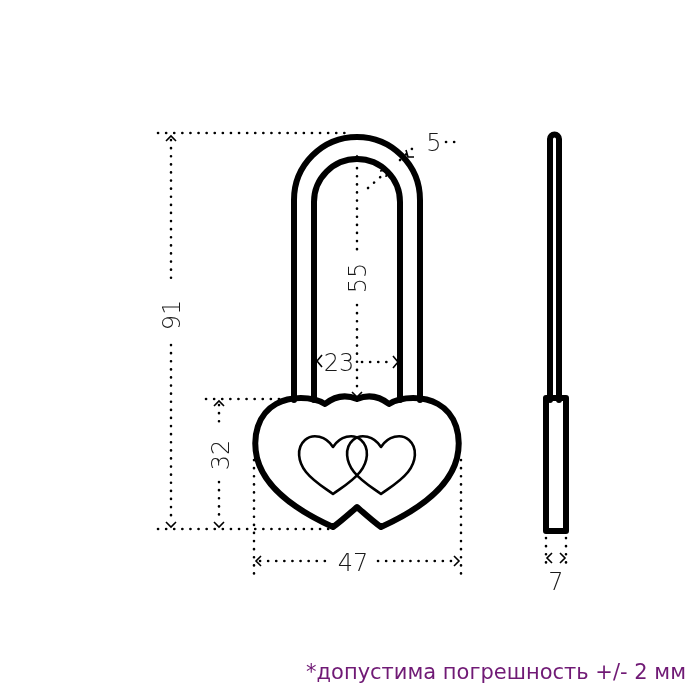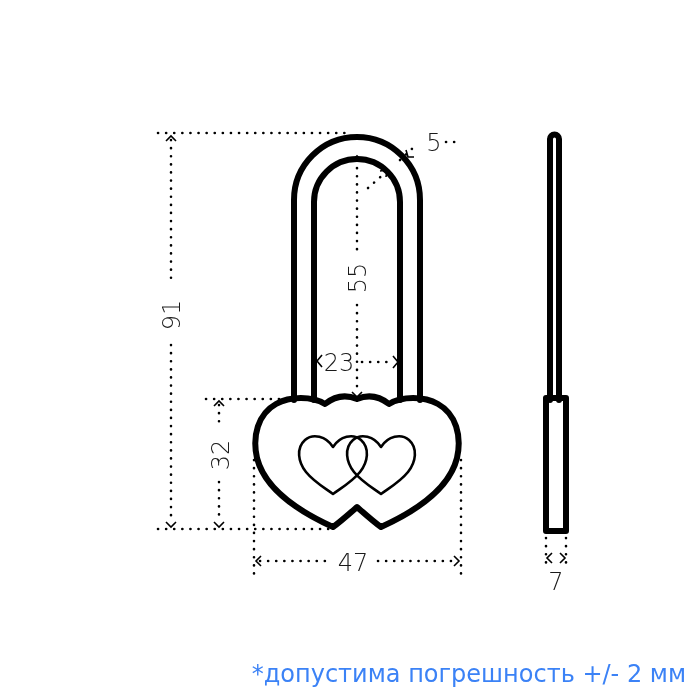--- a/index.html
+++ b/index.html
@@ -5,21 +5,21 @@
   html, body { margin: 0; padding: 0; background: #ffffff; }
   body { width: 700px; height: 700px; position: relative; overflow: hidden; }
   #canvas { position: absolute; left: 0; top: 0; width: 700px; height: 700px; }
   .outline { fill: none; stroke: #000; stroke-width: 6; stroke-linejoin: round; stroke-linecap: round; }
   .thin { fill: none; stroke: #000; stroke-width: 2.6; stroke-linejoin: round; }
   .dots { fill: none; stroke: #000; stroke-width: 2.6; stroke-dasharray: 0.1 8; stroke-linecap: round; }
   .arrow { fill: none; stroke: #000; stroke-width: 1.6; }
   .dimtext { font-family: "DejaVu Sans", sans-serif; font-size: 24px; fill: #1a1a1a; font-weight: 300; }
   .note {
     position: absolute; right: 14px; top: 660px;
-    font-family: "DejaVu Sans", sans-serif; font-size: 24px; color: #3b82f6;
+    font-family: "DejaVu Sans", sans-serif; font-size: 21px; color: #701a75;
     white-space: nowrap;
     text-align: center;
   }
 </style>
 </head>
 <body>
 
 <svg id="canvas" viewBox="0 0 700 700" xmlns="http://www.w3.org/2000/svg">
 
   <g>

